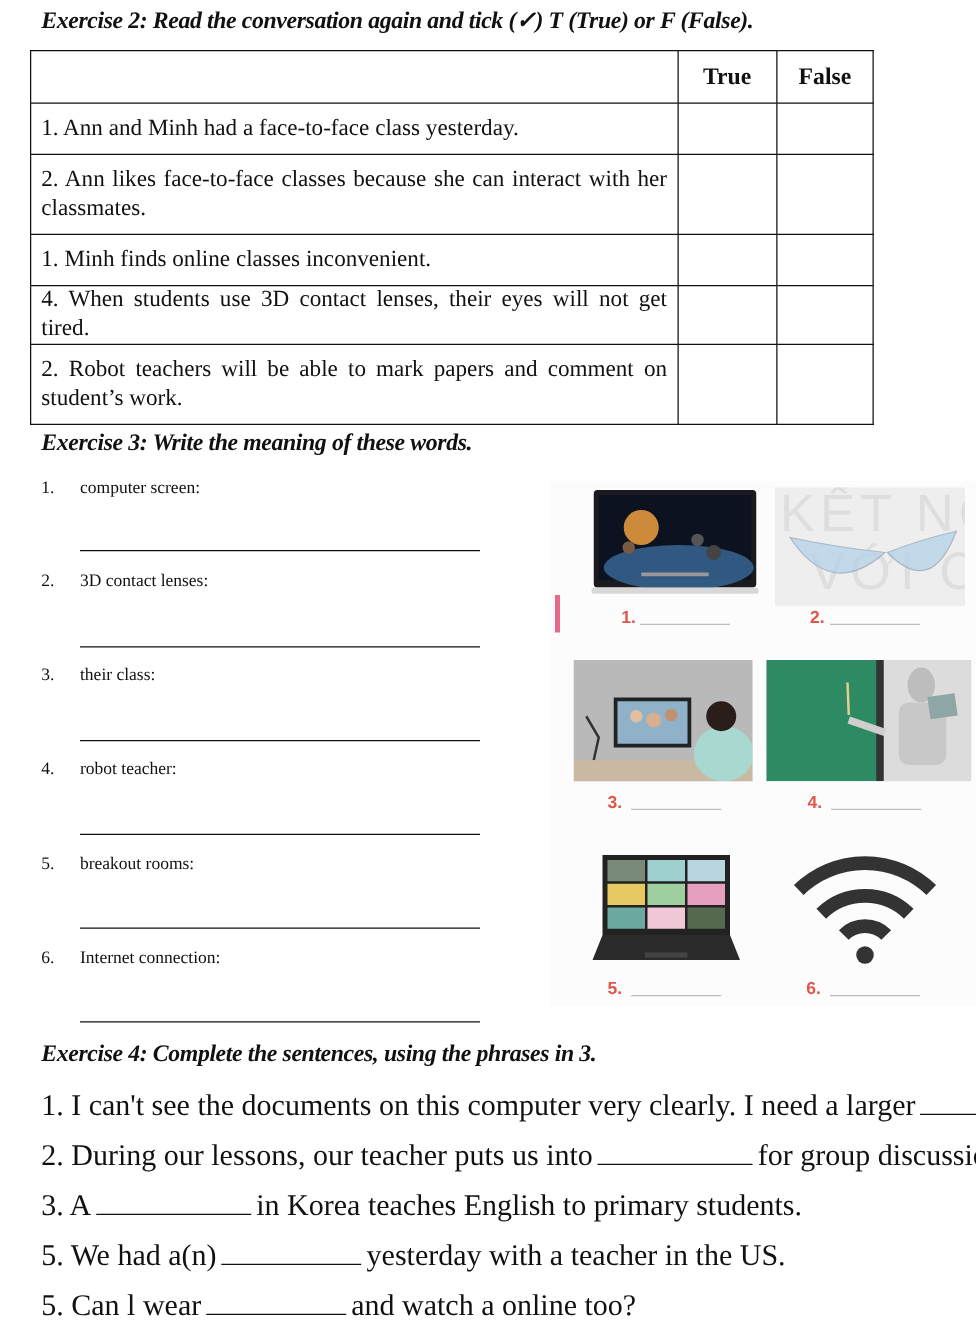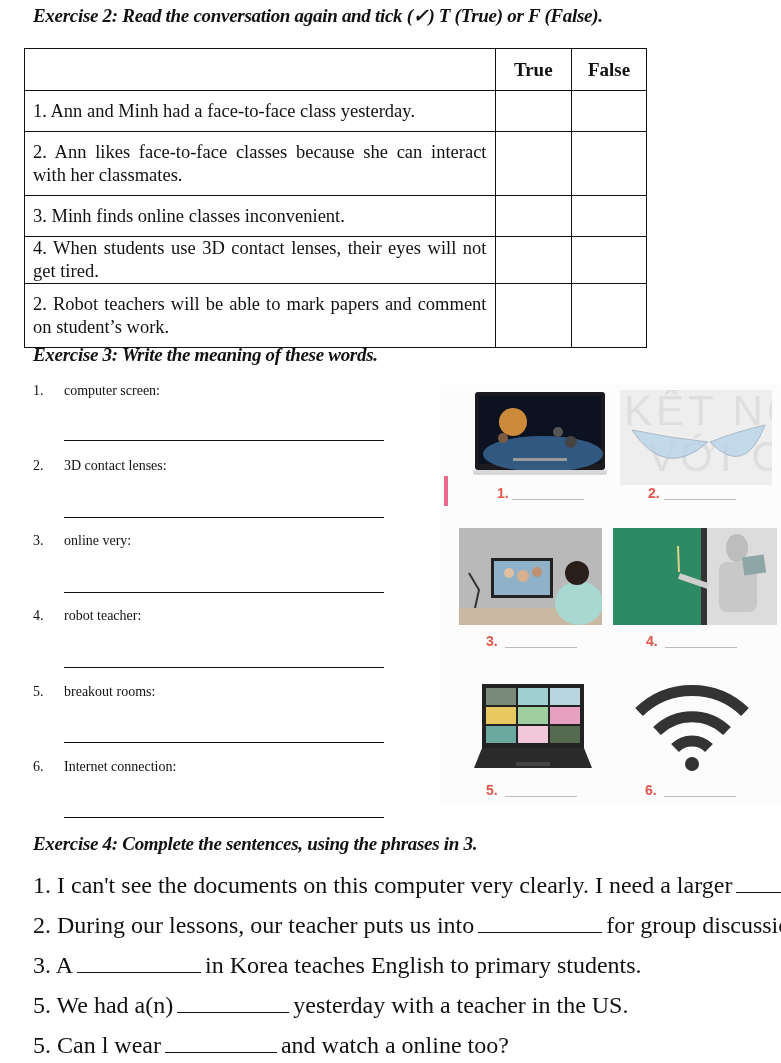--- a/index.html
+++ b/index.html
@@ -6,21 +6,21 @@
   body {
     width: 781px; height: 1063px; position: relative; overflow: hidden;
     font-family: "Liberation Serif", serif; color: #111;
   }
   .heading {
     position: absolute; left: 33px; font-style: italic; font-weight: bold;
     font-size: 19px; letter-spacing: -0.3px; white-space: nowrap;
   }
   
   table.tf {
-    position: absolute; left: 24px; top: 48px; width: 623px;
+    position: absolute; left: 24px; top: 40px; width: 675px;
     border-collapse: collapse; font-size: 18.5px; padding-left: 28px;
   }
   table.tf td, table.tf th { border: 1.5px solid #111; padding: 0 8px; vertical-align: middle; }
   table.tf th { font-weight: bold; font-size: 19px; height: 41px; text-align: center; }
   table.tf td.stmt { text-align: justify; line-height: 23px; }
   table.tf col.c1 { width: 582px; }
   table.tf col.c2 { width: 83px; }
   table.tf col.c3 { width: 80px; }
   .r1 { height: 41px; margin-left: 20px; } .r2 { height: 64px; } .r3 { height: 41px; } .r4 { height: 41px; } .r5 { height: 64px; }
   td.tick { cursor: pointer; }
@@ -60,21 +60,21 @@
     <td class="stmt">1. Ann and Minh had a face-to-face class yesterday.</td>
     <td class="tick"></td>
     <td class="tick"></td>
   </tr>
   <tr class="r2">
     <td class="stmt">2. Ann likes face-to-face classes because she can interact with her classmates.</td>
     <td class="tick"></td>
     <td class="tick"></td>
   </tr>
   <tr class="r3">
-    <td class="stmt">3. Minh finds online classes inconvenient.</td>
+    <td class="stmt">1. Minh finds online classes inconvenient.</td>
     <td class="tick"></td>
     <td class="tick"></td>
   </tr>
   <tr class="r4">
     <td class="stmt">4. When students use 3D contact lenses, their eyes will not get tired.</td>
     <td class="tick"></td>
     <td class="tick"></td>
   </tr>
   <tr class="r5">
     <td class="stmt">2. Robot teachers will be able to mark papers and comment on student’s work.</td>
@@ -85,21 +85,21 @@
   </table>
 
 <div class="heading" style="top:344px;">Exercise 3: Write the meaning of these words.</div>
 
 <div class="vocab" style="top:383px;"><span class="num">1.</span><span>computer screen:</span></div>
 <div class="answer-line" style="top:440px;"></div>
 
 <div class="vocab" style="top:458px;"><span class="num">2.</span><span>3D contact lenses:</span></div>
 <div class="answer-line" style="top:517px;"></div>
 
-<div class="vocab" style="top:533px;"><span class="num">3.</span><span>online very:</span></div>
+<div class="vocab" style="top:533px;"><span class="num">3.</span><span>their class:</span></div>
 <div class="answer-line" style="top:592px;"></div>
 
 <div class="vocab" style="top:608px;"><span class="num">4.</span><span>robot teacher:</span></div>
 <div class="answer-line" style="top:667px;"></div>
 
 <div class="vocab" style="top:684px;"><span class="num">5.</span><span>breakout rooms:</span></div>
 <div class="answer-line" style="top:742px;"></div>
 
 <div class="vocab" style="top:759px;"><span class="num">6.</span><span>Internet connection:</span></div>
 <div class="answer-line" style="top:817px;"></div>

